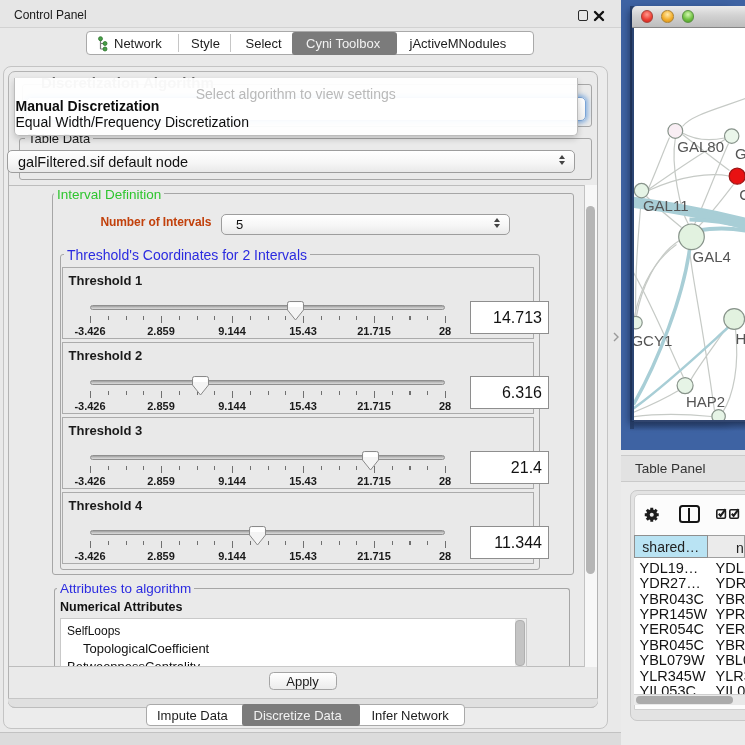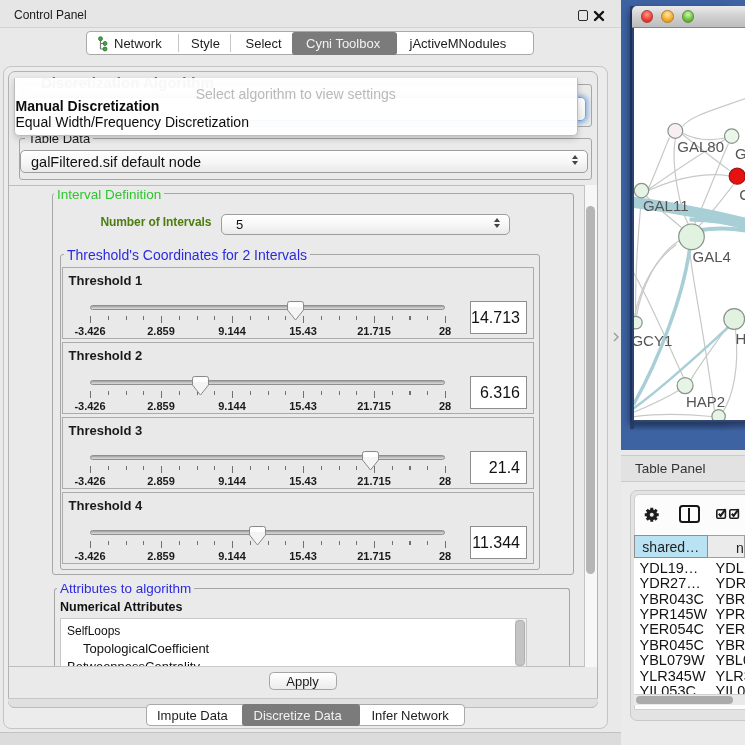--- a/index.html
+++ b/index.html
@@ -16,21 +16,21 @@
 .arr .dn { display:block;width:0;height:0;border-left:3.5px solid transparent;border-right:3.5px solid transparent;border-top:4.5px solid #444; margin:0 auto; }
 .tpanel { position:absolute; left:62px; width:472px; height:72px; border:1px solid #ababab; background:#e9e9e9; }
 .tpanel .tt { position:absolute; left:5.5px; top:5px; font-size:13px; font-weight:bold; color:#1a1a1a; }
 .track { position:absolute; left:27px; top:37px; width:355px; height:5px; border-radius:3px;
   background:linear-gradient(#9d9d9d,#c9c9c9 60%,#d9d9d9); border:1px solid #8f8f8f; }
 .ticksmin { position:absolute; left:27px; top:48px; width:356px; height:4px;
   background:repeating-linear-gradient(to right,#707070 0 1px,transparent 1px 17.75px); }
 .ticksmaj { position:absolute; left:27px; top:48px; width:356px; height:7px;
   background:repeating-linear-gradient(to right,#707070 0 1px,transparent 1px 71px); }
 .slab { position:absolute; top:56.5px; width:54px; text-align:center; font-size:11px; font-weight:bold; color:#1a1a1a; }
-.vbox { position:absolute; left:407px; top:33px; width:57px; height:33px; background:#fff; border:1px solid #8e8e8e; font-size:16px; color:#111; text-align:right; line-height:31px; padding-right:6px; }
+.vbox { position:absolute; left:407px; top:33px; width:79px; height:33px; background:#fff; border:1px solid #8e8e8e; font-size:16px; color:#111; text-align:right; line-height:31px; padding-right:6px; }
 .thumb { position:absolute; top:33px; width:17px; height:20px; }
 .seg { font-size:13px; color:#1c1c1c; }
 .trow { position:absolute; left:0; width:112px; font-size:14.5px; color:#141414; white-space:nowrap; }
 </style>
 </head>
 <body>
 
 <div class="a" style="left:0;top:0;width:620.5px;height:745px;background:#e9e9e9;"></div>
 
 <div class="a" style="left:0;top:0;width:620.5px;height:28px;background:#e6e6e6;border-bottom:1px solid #d2d2d2;"></div>
@@ -60,36 +60,36 @@
 
 <div class="a" style="left:3px;top:66px;width:604.5px;height:662.5px;background:#ececec;border:1px solid #c4c4c4;border-radius:8px;"></div>
 <div class="a" style="left:8px;top:71px;width:589.5px;height:637px;background:#eaeaea;border:1px solid #b3b3b3;border-radius:7px;"></div>
 
 <div class="gb" style="left:22px;top:84px;width:570px;height:42.5px;"></div>
 <div class="a" style="left:38px;top:74px;font-size:15px;font-weight:bold;color:#6a6a6a;padding:0 3px;">Discretization Algorithm</div>
 <div class="a" style="left:26px;top:97px;width:560px;height:23.5px;border-radius:5px;border:1px solid #7aa4d6;box-shadow:0 0 4px 1.5px rgba(90,150,220,0.65);background:linear-gradient(#ffffff,#f0f0f0);"></div>
 
 <div class="gb" style="left:18.5px;top:138px;width:573.5px;height:41.5px;"></div>
 <div class="a" style="left:25px;top:131px;font-size:13px;color:#1a1a1a;background:#eaeaea;padding:0 3px;">Table Data</div>
-<div class="combo" style="left:20px;top:150px;width:567.5px;height:22.5px;text-align:center;">
+<div class="combo" style="left:7px;top:150px;width:567.5px;height:22.5px;text-align:center;">
   <span class="ctext" style="line-height:22px;font-size:14.5px;">galFiltered.sif default node</span>
   <span class="arr" style="right:7px;top:4px;">
       <span class="up"></span>
       <span class="dn"></span>
     </span>
 </div>
 
 <div class="a" style="left:8.5px;top:185px;width:575px;height:481.5px;background:#eaeaea;border-top:1px solid #bdbdbd;border-bottom:1px solid #bdbdbd;"></div>
 
 <div class="a" style="left:583.5px;top:185px;width:13.5px;height:481.5px;background:#f7f7f7;border-left:1px solid #c2c2c2;"></div>
 <div class="a" style="left:585.5px;top:206px;width:9.5px;height:368px;background:#b5b5b5;border-radius:5px;"></div>
 
 <div class="gb" style="left:52px;top:193px;width:522px;height:381.5px;"></div>
 <div class="gt" style="left:54px;top:186.5px;color:#2ec52e;">Interval Definition</div>
-<div class="a" style="left:100.5px;top:215px;font-size:12px;font-weight:bold;color:#4d7c0f;letter-spacing:-0.1px;">Number of Intervals</div>
+<div class="a" style="left:100.5px;top:215px;font-size:12px;font-weight:bold;color:#c2410c;letter-spacing:-0.1px;">Number of Intervals</div>
 <div class="combo" style="left:221px;top:214px;width:289px;height:20.5px;">
   <span class="ctext" style="left:14px;line-height:20px;">5</span>
   <span class="arr" style="right:8px;top:3px;">
       <span class="up"></span>
       <span class="dn"></span>
     </span>
 </div>
 
 <div class="gb" style="left:59.5px;top:253.5px;width:480.5px;height:316.5px;"></div>
 <div class="gt" style="left:64px;top:246.5px;color:#2b2be0;font-size:14px;">Threshold's Coordinates for 2 Intervals</div>

